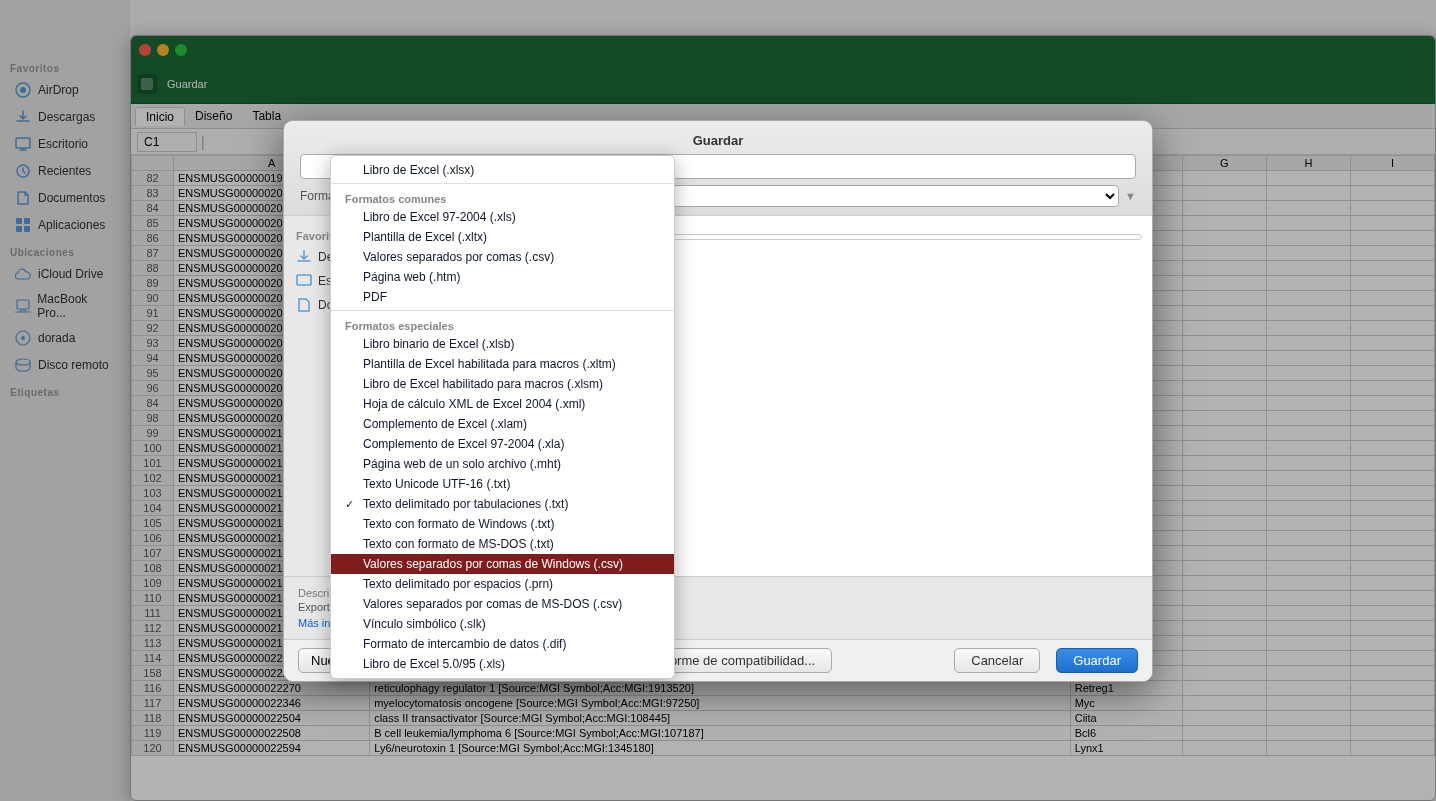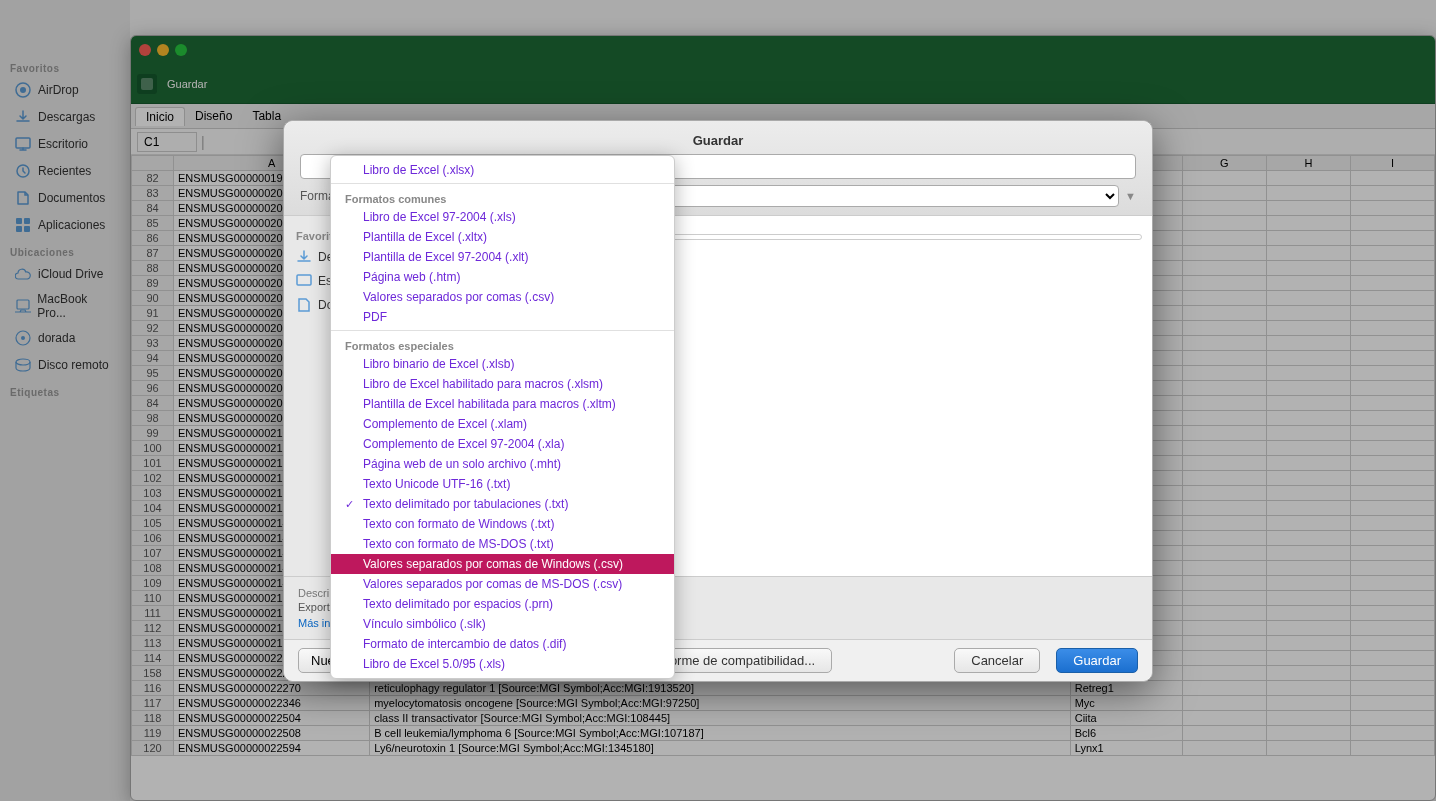--- a/index.html
+++ b/index.html
@@ -52,22 +52,22 @@
     .dialog-footer-left { }
     .dialog-footer-right { display: flex; gap: 16px; }
     .btn { padding: 4px 16px; border-radius: 5px; font-size: 13px; cursor: pointer; border: 1px solid #aaa; }
     .btn-default { background: linear-gradient(to bottom, #f9f9f9, #e6e6e6); color: #333; }
     .btn-primary { background: linear-gradient(to bottom, #3b8de8, #1b6fcf); color: white; border: 1px solid #1a5fa8; }
     .new-folder-btn { padding: 4px 12px; border-radius: 5px; font-size: 13px; cursor: pointer; border: 1px solid #aaa; background: linear-gradient(to bottom, #f9f9f9, #e6e6e6); }
 
     
     .dropdown-menu { position: absolute; background: white; border: 1px solid #ccc; border-radius: 6px; box-shadow: 0 4px 20px rgba(0,0,0,0.3); min-width: 330px; padding: 4px 0; z-index: 1000; top: 0; left: 640px; }
     .menu-section-title { font-size: 11px; color: #888; padding: 6px 14px 2px; font-weight: 600; }
-    .menu-item { display: flex; align-items: center; padding: 3px 14px; font-size: 12px; color: #6d28d9; cursor: pointer; }
-    .menu-item.highlighted { background: #be185d; color: white; text-align: center; }
+    .menu-item { display: flex; align-items: center; padding: 3px 14px; font-size: 12px; color: #0f172a; cursor: pointer; }
+    .menu-item.highlighted { background: #7f1d1d; color: white; text-align: center; }
     .menu-item .check { width: 14px; margin-right: 4px; font-size: 11px; }
     .menu-separator { height: 1px; background: #e0e0e0; margin: 3px 0; }
 
     
     .sheet-table { width: 100%; border-collapse: collapse; font-size: 11px; }
     .sheet-table td, .sheet-table th { border: 1px solid #d0d0d0; padding: 1px 4px; white-space: nowrap; overflow: hidden; text-overflow: ellipsis; max-width: 500px; }
     .sheet-table th { background: #f0f0f0; text-align: center; font-weight: normal; position: sticky; top: 0; }
     .row-num { background: #f0f0f0; text-align: center; color: #555; min-width: 30px; }
 
     
@@ -685,47 +685,47 @@
   <div class="menu-item">
       <span class="check"></span>
       <span>Libro de Excel 97-2004 (.xls)</span>
     </div>
   <div class="menu-item">
       <span class="check"></span>
       <span>Plantilla de Excel (.xltx)</span>
     </div>
   <div class="menu-item">
       <span class="check"></span>
-      <span>Plantilla de Excel 97-2004 (.xlt)</span>
+      <span>Valores separados por comas (.csv)</span>
     </div>
   <div class="menu-item">
       <span class="check"></span>
       <span>Página web (.htm)</span>
-    </div>
-  <div class="menu-item">
-      <span class="check"></span>
-      <span>Valores separados por comas (.csv)</span>
     </div>
   <div class="menu-item">
       <span class="check"></span>
       <span>PDF</span>
     </div>
   <div class="menu-separator"></div>
   <div class="menu-section-title">Formatos especiales</div>
   <div class="menu-item">
       <span class="check"></span>
       <span>Libro binario de Excel (.xlsb)</span>
     </div>
   <div class="menu-item">
       <span class="check"></span>
+      <span>Plantilla de Excel habilitada para macros (.xltm)</span>
+    </div>
+  <div class="menu-item">
+      <span class="check"></span>
       <span>Libro de Excel habilitado para macros (.xlsm)</span>
     </div>
   <div class="menu-item">
       <span class="check"></span>
-      <span>Plantilla de Excel habilitada para macros (.xltm)</span>
+      <span>Hoja de cálculo XML de Excel 2004 (.xml)</span>
     </div>
   <div class="menu-item">
       <span class="check"></span>
       <span>Complemento de Excel (.xlam)</span>
     </div>
   <div class="menu-item">
       <span class="check"></span>
       <span>Complemento de Excel 97-2004 (.xla)</span>
     </div>
   <div class="menu-item">
@@ -747,28 +747,28 @@
   <div class="menu-item">
       <span class="check"></span>
       <span>Texto con formato de MS-DOS (.txt)</span>
     </div>
   <div class="menu-item highlighted">
       <span class="check"></span>
       <span>Valores separados por comas de Windows (.csv)</span>
     </div>
   <div class="menu-item">
       <span class="check"></span>
+      <span>Texto delimitado por espacios (.prn)</span>
+    </div>
+  <div class="menu-item">
+      <span class="check"></span>
       <span>Valores separados por comas de MS-DOS (.csv)</span>
     </div>
   <div class="menu-item">
       <span class="check"></span>
-      <span>Texto delimitado por espacios (.prn)</span>
-    </div>
-  <div class="menu-item">
-      <span class="check"></span>
       <span>Vínculo simbólico (.slk)</span>
     </div>
   <div class="menu-item">
       <span class="check"></span>
       <span>Formato de intercambio de datos (.dif)</span>
     </div>
   <div class="menu-item">
       <span class="check"></span>
       <span>Libro de Excel 5.0/95 (.xls)</span>
     </div>

